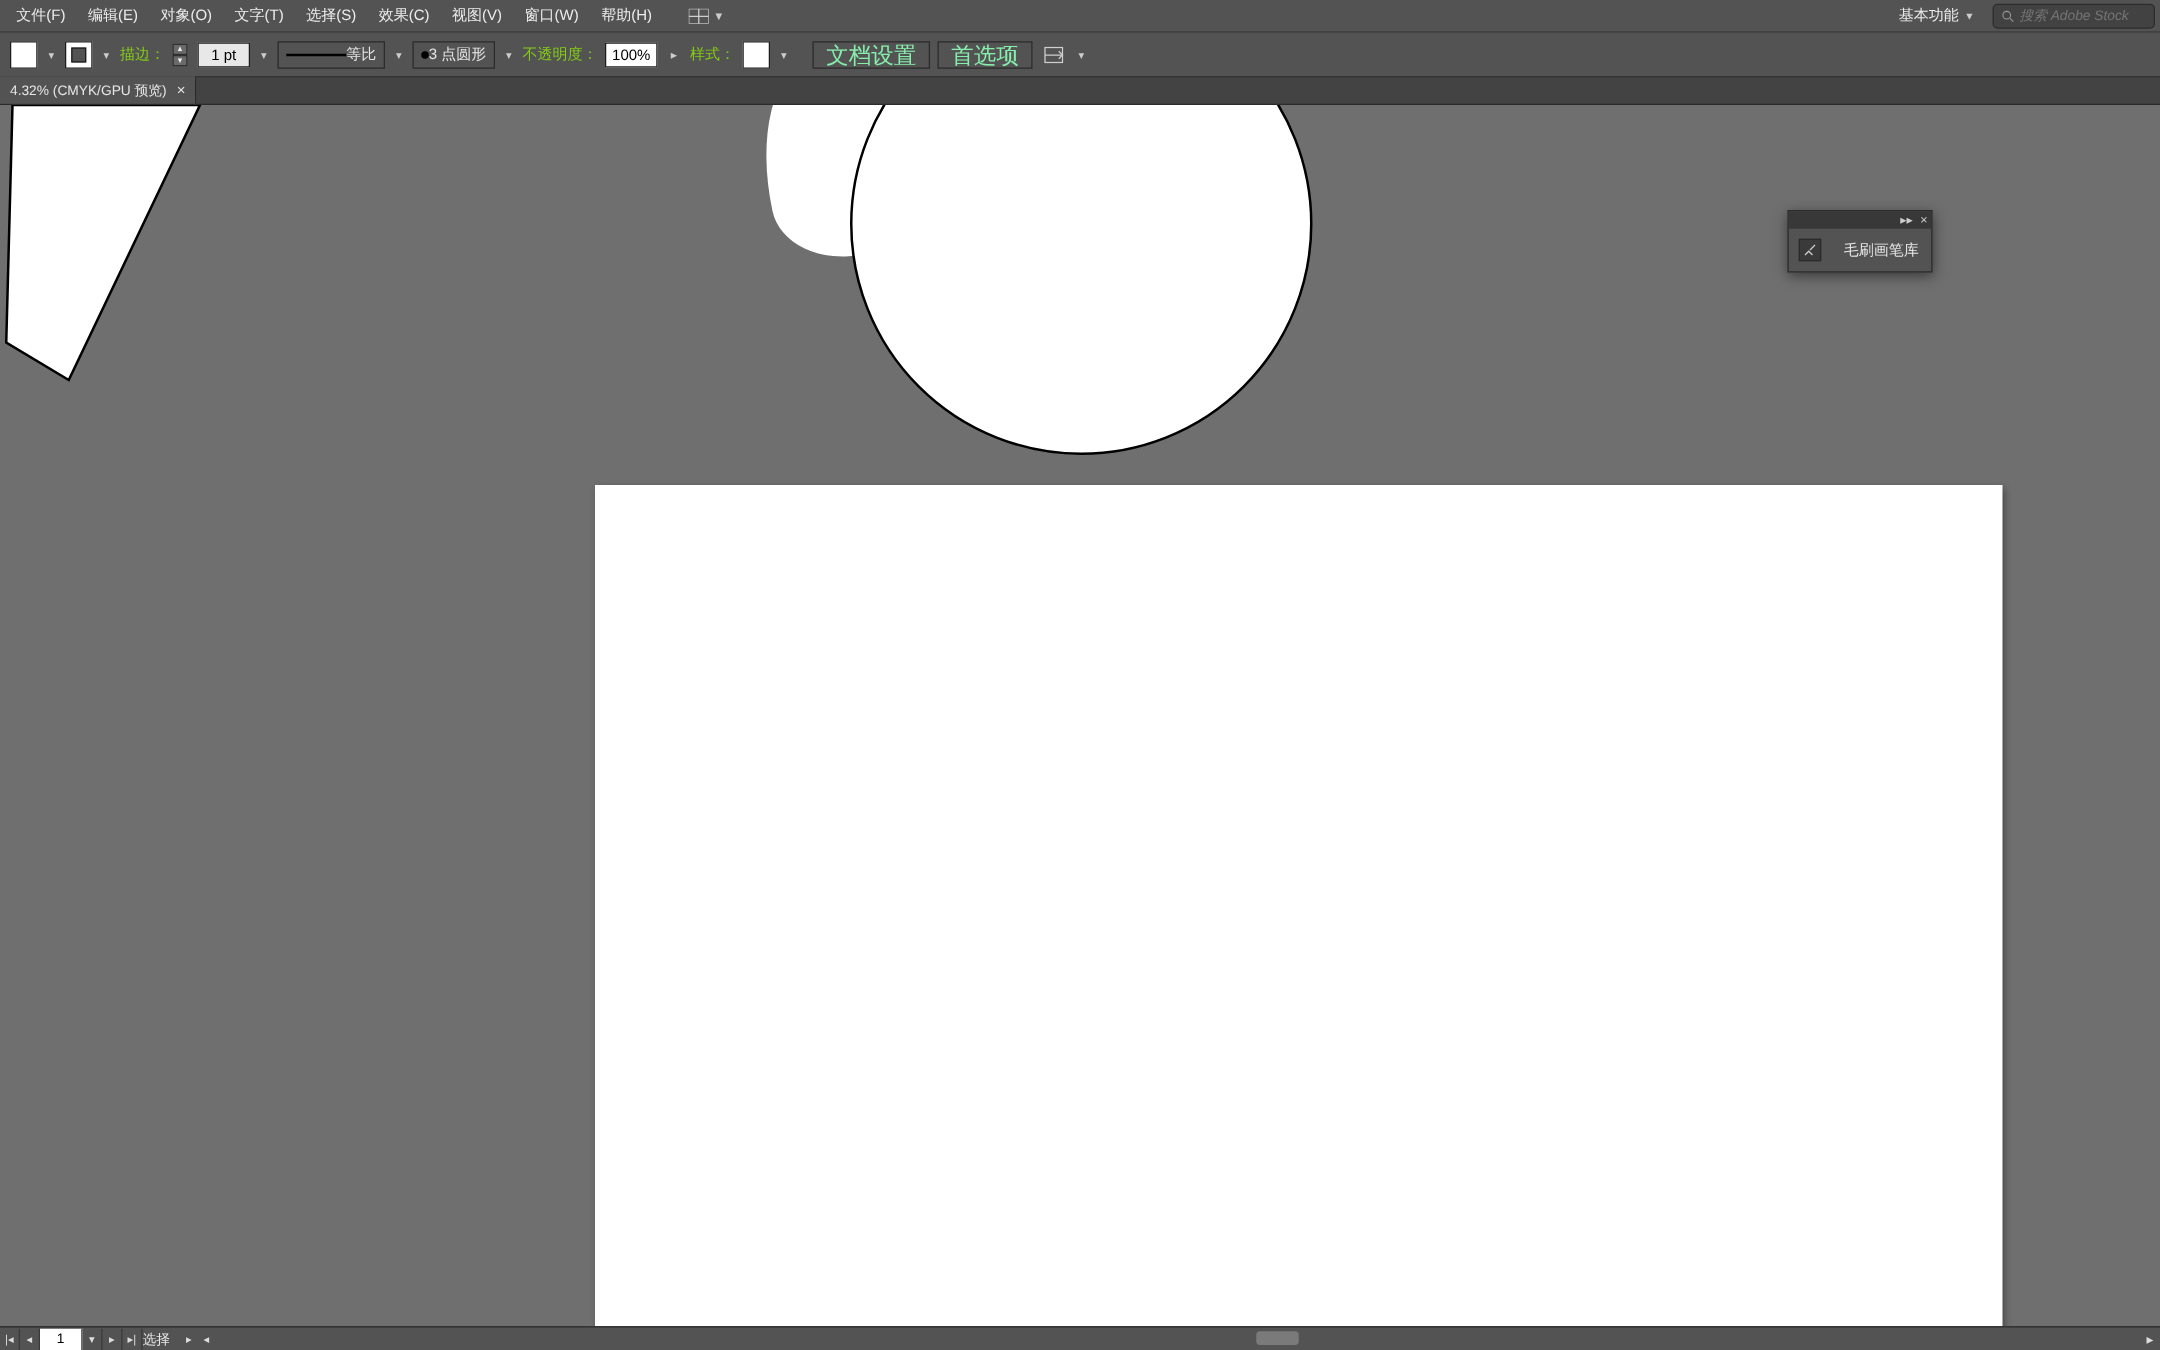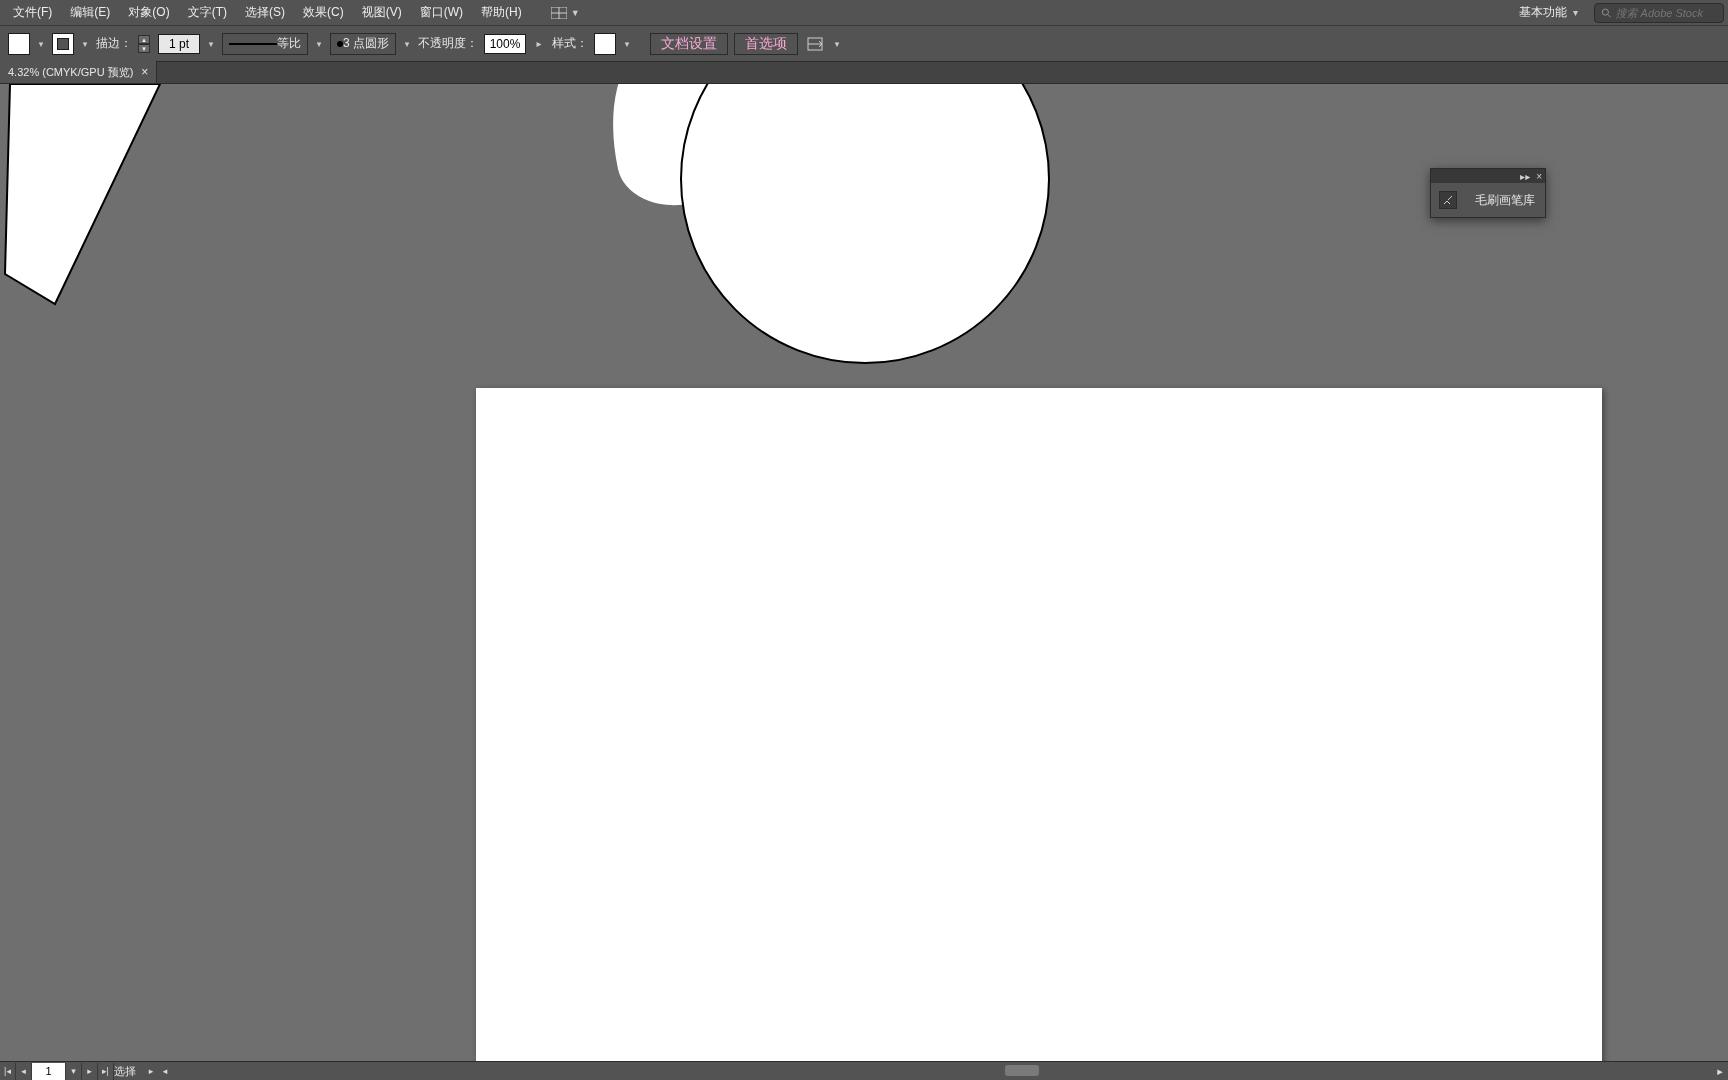--- a/index.html
+++ b/index.html
@@ -19,28 +19,28 @@
 .search-wrap input { background:transparent; border:none; outline:none; color:#8c8c8c; font-size:11px; font-style:italic; width:100%; }
 .search-wrap .mag { margin-right:4px; }
 
 
 .controlbar { height:37px; background:#535353; border-top:1px solid #383838; border-bottom:1px solid #2b2b2b; display:flex; align-items:center; padding:0 8px; gap:6px; font-size:12px; color:#e6e6e6; }
 .swatch { width:22px; height:22px; border:1px solid #1c1c1c; display:inline-block; }
 .swatch.fill { background:#fff; }
 .swatch.stroke { background:#fff; position:relative; }
 .swatch.stroke::after { content:""; position:absolute; inset:4px; background:#535353; border:1px solid #1c1c1c; }
 .mini-chev { width:10px; height:22px; display:flex; align-items:center; justify-content:center; color:#ccc; font-size:9px; }
-.ctl-label { color:#e5e5e5; }
+.ctl-label { color:#84cc16; }
 .num-field { width:42px; height:20px; background:#ffffff; border:1px solid #1c1c1c; color:#000; font-size:12px; text-align:center; line-height:18px; }
 .num-field.dark { background:#e8e8e8; }
 .stepper { display:flex; flex-direction:column; margin-right:2px; }
 .stepper span { width:12px; height:9px; background:#6a6a6a; border:1px solid #2f2f2f; display:flex; align-items:center; justify-content:center; font-size:7px; color:#eee; line-height:1; }
 .combo { height:22px; background:#535353; border:1px solid #2b2b2b; display:flex; align-items:center; padding:0 6px; gap:0; }
 .stroke-preview { width:48px; height:2px; background:#000; }
-.ctl-btn { height:22px; border:1px solid #2b2b2b; background:#535353; padding:0 10px; display:flex; align-items:center; color:#f9a8d4; font-size:14px; }
+.ctl-btn { height:22px; border:1px solid #2b2b2b; background:#535353; padding:0 10px; display:flex; align-items:center; color:#86efac; font-size:18px; }
 .arrow-right { width:14px; height:22px; display:flex; align-items:center; justify-content:center; color:#ccc; font-size:10px; }
 .style-box { width:22px; height:22px; background:#fff; border:1px solid #1c1c1c; }
 
 
 .pref-icon { width:22px; height:22px; display:flex; align-items:center; justify-content:center; }
 
 
 .tabstrip { height:22px; background:#434343; display:flex; align-items:flex-end; border-bottom:1px solid #2b2b2b; }
 .doc-tab { height:22px; background:#535353; display:flex; align-items:center; padding:0 8px; gap:8px; font-size:11px; color:#e6e6e6; border-right:1px solid #2b2b2b; }
 .doc-tab .close { font-size:12px; color:#e6e6e6; }

